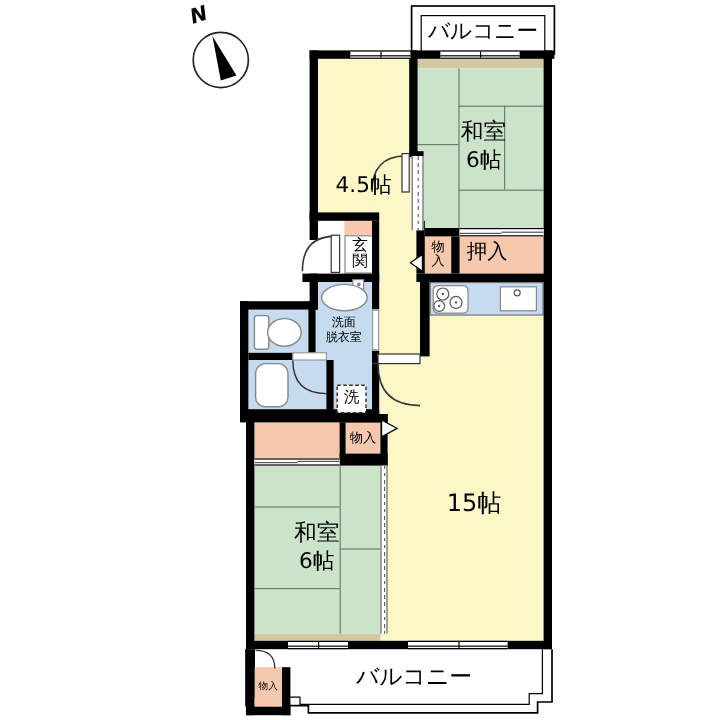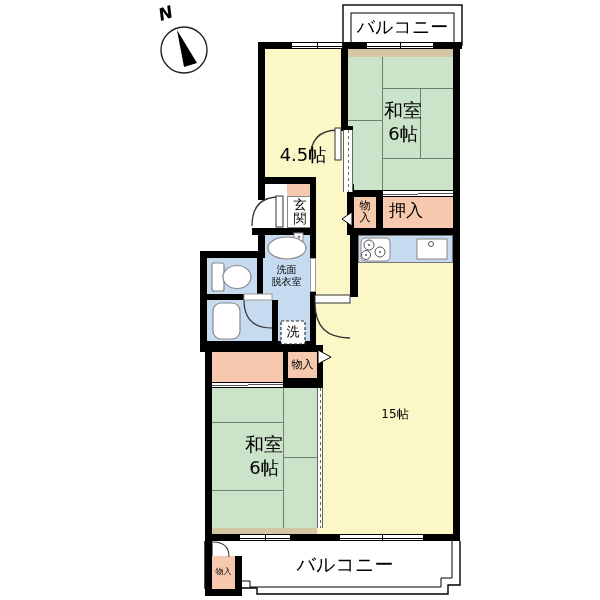--- a/index.html
+++ b/index.html
@@ -196,21 +196,21 @@
 
   <div class="label vtext" style="left:293px;top:198px;width:14px;font-size:13px;">玄関</div>
 
   <div class="label" style="left:263px;top:264px;width:47px;font-size:10px;">洗面</div>
   <div class="label" style="left:263px;top:276px;width:47px;font-size:10px;">脱衣室</div>
 
   <div class="label" style="left:281px;top:325px;width:24px;font-size:13px;">洗</div>
 
   <div class="label" style="left:288px;top:359px;width:29px;font-size:11px;">物入</div>
 
-  <div class="label" style="left:340px;top:408px;width:110px;font-size:12px;">15帖</div>
+  <div class="label" style="left:340px;top:408px;width:110px;font-size:20px;">15帖</div>
 
   <div class="label" style="left:224px;top:434px;width:80px;font-size:19px;">和室</div>
   <div class="label" style="left:224px;top:458px;width:80px;font-size:18px;">6帖</div>
 
   <div class="label" style="left:280px;top:554px;width:130px;font-size:19px;">バルコニー</div>
 
   <div class="label" style="left:212px;top:567px;width:23px;font-size:8px;">物入</div>
 
 </div>
 

